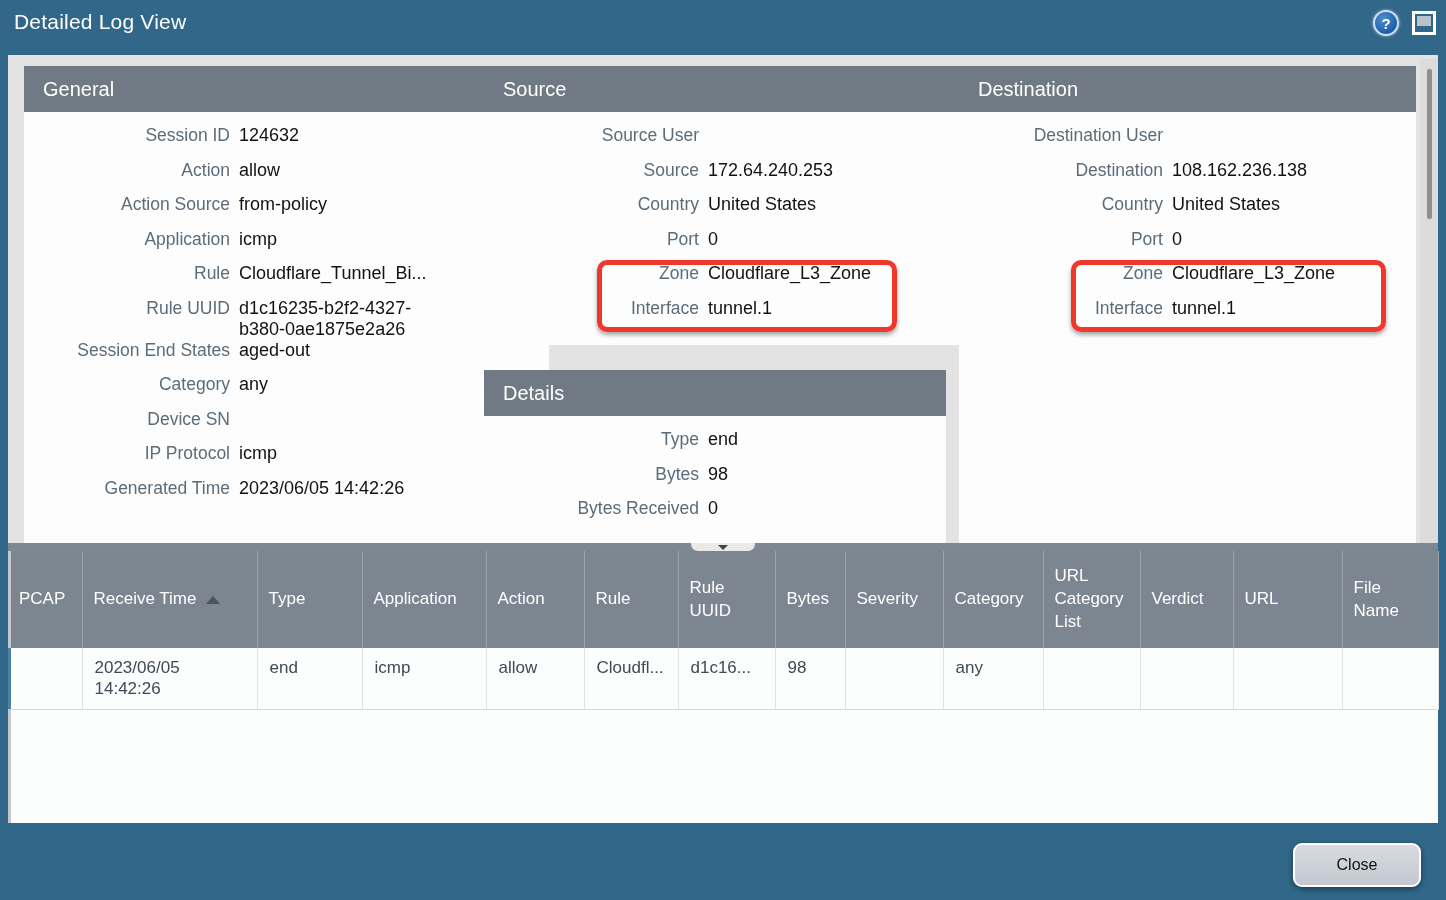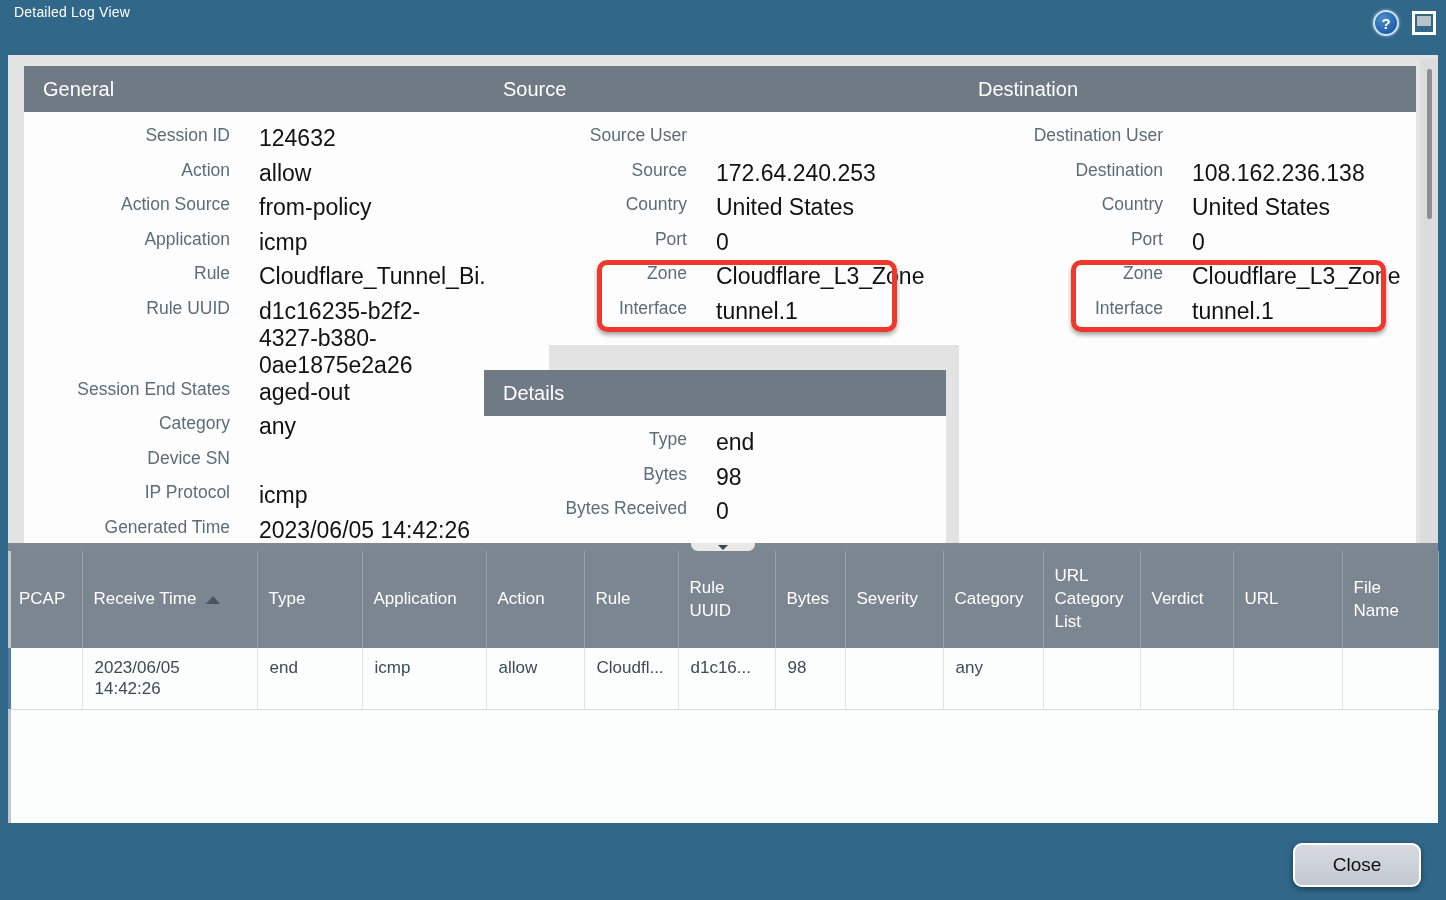--- a/index.html
+++ b/index.html
@@ -1,21 +1,21 @@
 <!DOCTYPE html>
 <html><head>
 <meta charset="utf-8">
 <style>
   html,body{margin:0;padding:0;}
   .stage{position:relative;width:1446px;height:900px;background:#31688A;
          font-family:"Liberation Sans",sans-serif;overflow:hidden;}
 
   
   .titlebar{position:absolute;left:0;top:0;right:0;height:47px;}
-  .title{position:absolute;left:14px;top:4px;color:#fff;font-size:14px;letter-spacing:.2px;text-align:center;}
+  .title{position:absolute;left:14px;top:10px;color:#fff;font-size:21px;letter-spacing:.2px;text-align:center;}
   .titlebar-icons{position:absolute;right:10px;top:10px;display:flex;gap:13px;align-items:center;}
   .help-icon{width:26px;height:26px;border-radius:50%;box-sizing:border-box;
     background:radial-gradient(circle at 38% 32%,#4e8fca,#1c5fa8 72%);
     border:2px solid #cfe2f4;color:#fff;font-weight:bold;font-size:15px;
     display:flex;align-items:center;justify-content:center;cursor:pointer;
     box-shadow:0 0 3px rgba(255,255,255,.6);}
   .win-icon{width:24px;height:24px;box-sizing:border-box;border:3px solid #fff;
     background:#31688A;padding:2px;cursor:pointer;}
   .win-icon-inner{width:100%;height:10px;background:#B9C3CC;}
 
@@ -32,22 +32,22 @@
   .p-general .panel-body{height:431px;}
   .p-source{left:476px;top:11px;width:532px;}
   .p-source .panel-body{height:233px;}
   .p-details{left:476px;top:315px;width:462px;}
   .p-details .panel-body{height:127px;}
   .p-destination{left:951px;top:11px;width:457px;}
   .p-destination .panel-body{height:431px;}
 
   .prow{display:flex;min-height:34.5px;align-items:flex-start;}
   .plabel{width:206px;text-align:right;color:#5C6C79;font-size:17.5px;flex-shrink:0;}
-  .pvalue{margin-left:29px;color:#121212;font-size:23px;line-height:1.18;}
-  .p-source .plabel,.p-details .plabel{width:203px;}
+  .pvalue{margin-left:9px;color:#121212;font-size:18px;line-height:1.18;}
+  .p-source .plabel,.p-details .plabel{width:203px;margin-left:12px;}
   .p-destination .plabel{width:204px;}
   .p-general .prow:nth-child(6) .pvalue{max-width:185px;}
 
   .red-box{position:absolute;box-sizing:border-box;border:5px solid #EF372C;border-radius:10px;
     box-shadow:0 3px 4px rgba(0,0,0,.35);pointer-events:none;}
   .p-source .red-box{left:113px;top:194px;width:300px;height:72px;}
   .p-destination .red-box{left:112px;top:194px;width:315px;height:72px;}
 
   .scroll-track{position:absolute;left:1412px;top:4px;width:18px;height:484px;background:#DCDCDC;}
   .scroll-thumb{position:absolute;left:7px;top:10px;width:5px;height:150px;background:#8F8F8F;border-radius:2px;cursor:pointer;}
@@ -68,21 +68,21 @@
      padding:4px 11px;vertical-align:middle;border-right:1px solid #99A1AA;box-sizing:border-box;
      line-height:1.35;cursor:pointer;}
   td{height:61px;font-size:17px;color:#3F4A55;padding:9px 12px 0;vertical-align:top;
      border-right:1px solid #E2E2E2;border-bottom:1px solid #D8D8D8;line-height:1.25;box-sizing:border-box;}
   .tri-up{display:inline-block;width:0;height:0;border-left:7px solid transparent;
     border-right:7px solid transparent;border-bottom:8px solid #49545E;margin-left:10px;vertical-align:middle;}
 
   
   .close-btn{position:absolute;right:25px;bottom:13px;width:128px;height:44px;
     background:linear-gradient(#D7DBE1,#C3C8D0);border:2px solid #fff;border-radius:9px;
-    font-size:19px;color:#111;font-family:"Liberation Sans",sans-serif;
+    font-size:16px;color:#111;font-family:"Liberation Sans",sans-serif;
     box-shadow:0 2px 6px rgba(0,0,0,.45);cursor:pointer;}
 </style>
 </head>
 <body>
 
 <div class="stage">
 
   <div class="titlebar">
     <div class="title">Detailed Log View</div>
     <div class="titlebar-icons">

